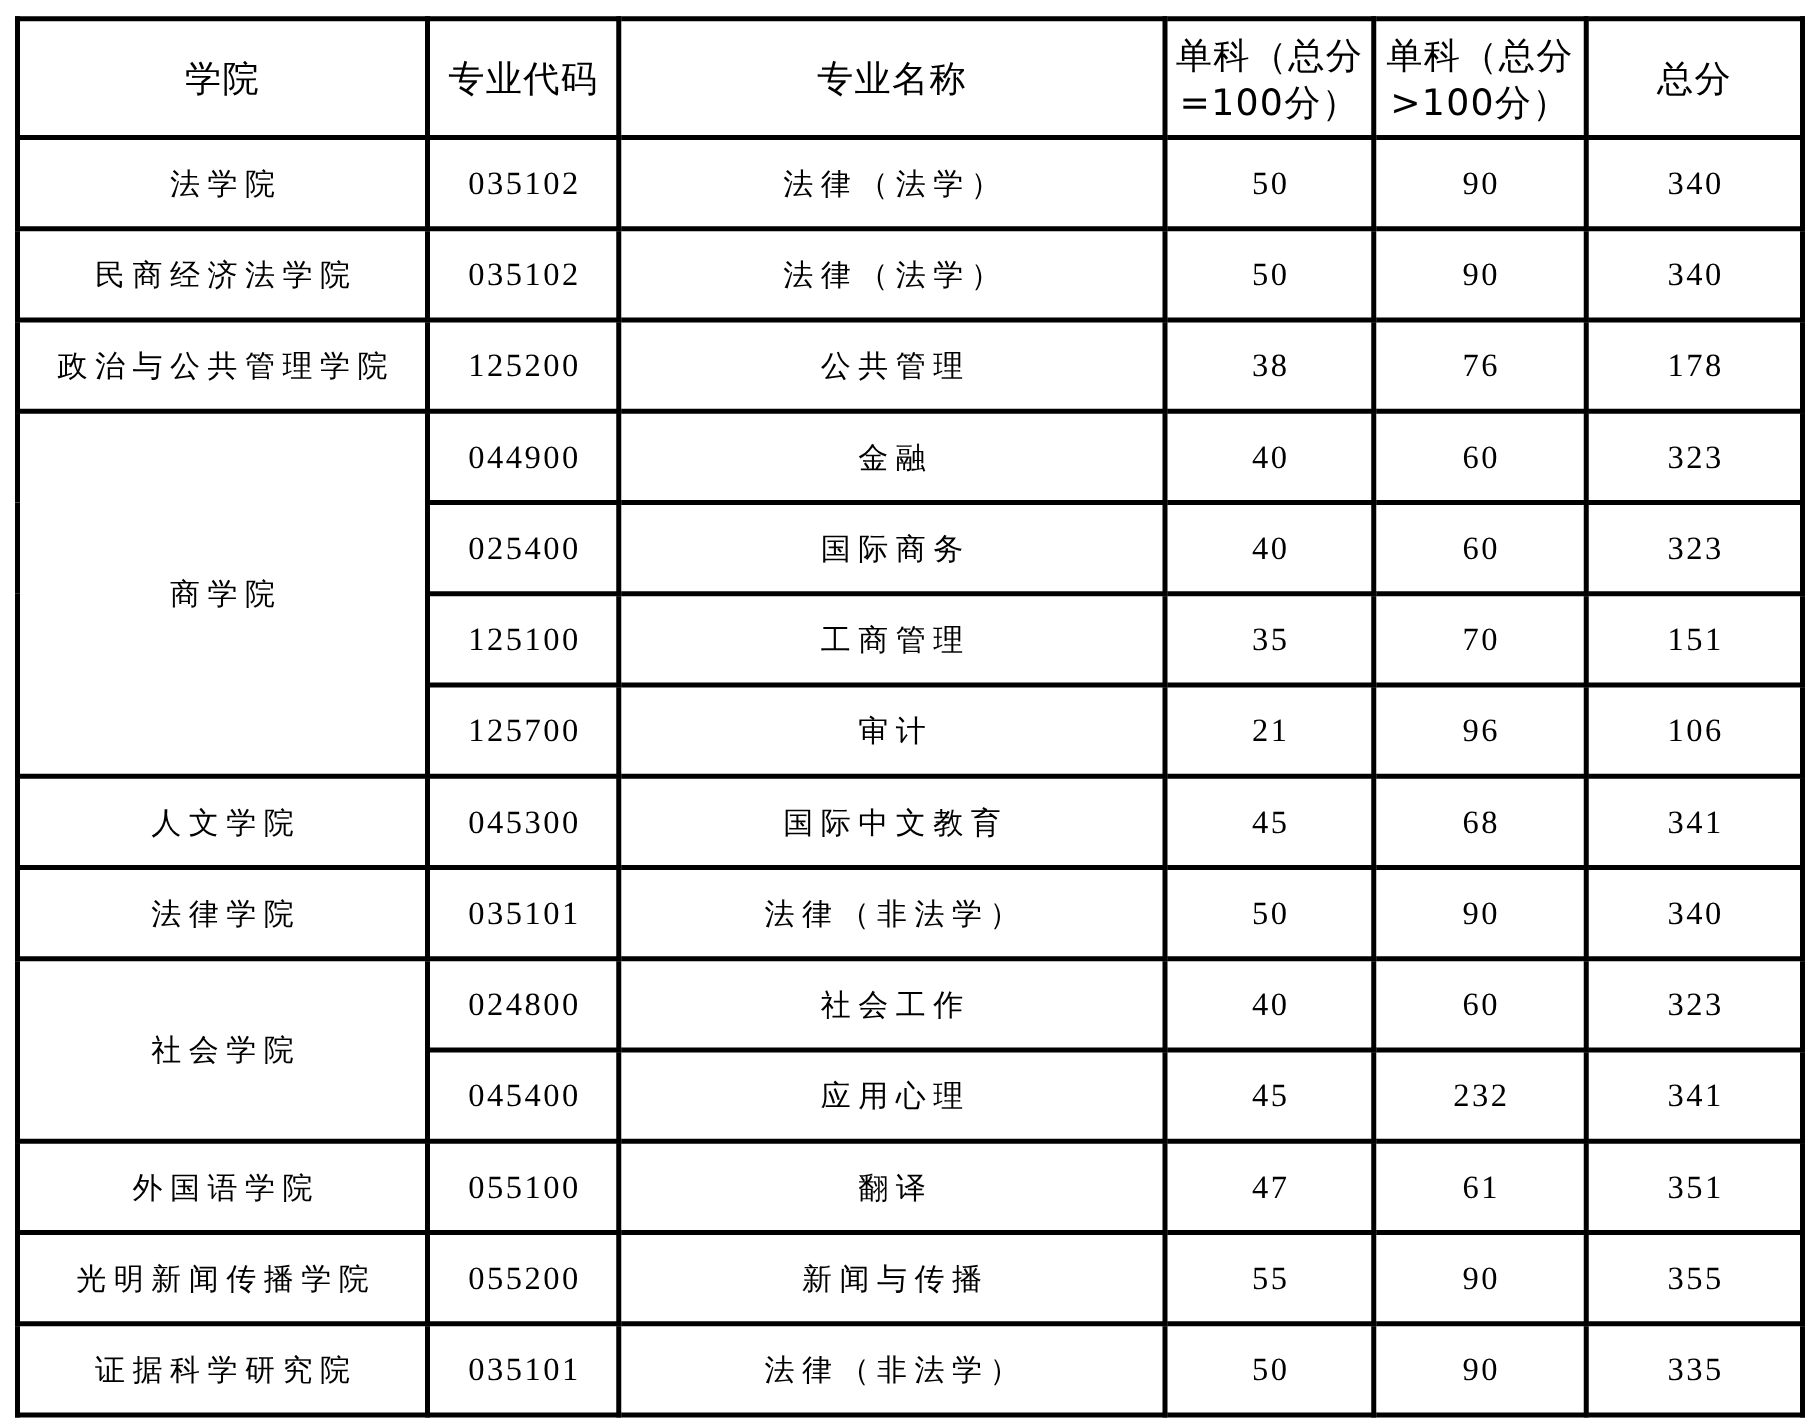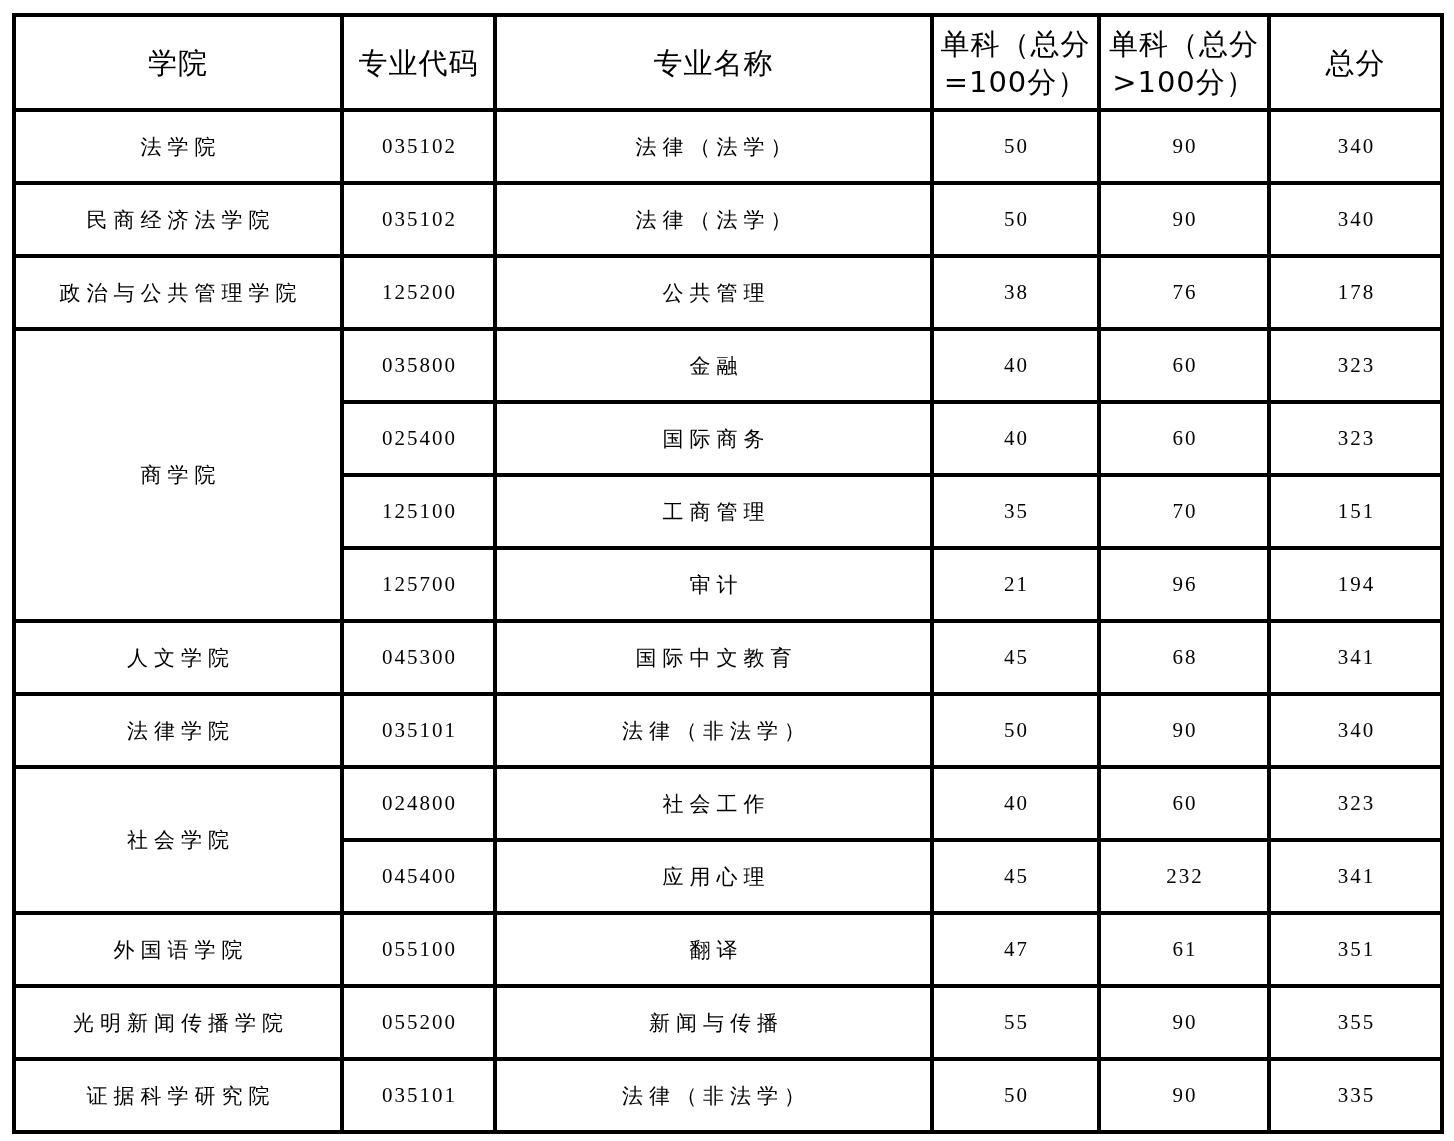--- a/index.html
+++ b/index.html
@@ -30,27 +30,27 @@
     font-size: 29px;
     line-height: 38px;
     white-space: pre-line;
     letter-spacing: 1px;
   }
   .score-table tbody td {
     height: 73px;
   }
   .zh {
     font-family: "DejaVu Serif", "Liberation Serif", serif;
-    font-size: 21px;
+    font-size: 24px;
     letter-spacing: 6px;
     text-indent: 6px;
   }
   .num {
     font-family: "Liberation Serif", "DejaVu Serif", serif;
-    font-size: 21px;
+    font-size: 26px;
     letter-spacing: 2px;
     text-indent: 2px;
   }
   col.c-college { width: 328px; }
   col.c-code    { width: 153px; }
   col.c-major   { width: 437px; }
   col.c-s100    { width: 167px; }
   col.c-sov100  { width: 170px; }
   col.c-total   { width: 173px; }
 </style>
@@ -98,21 +98,21 @@
       <tr>
         <td class="zh" rowspan="1">政治与公共管理学院</td>
         <td class="num">125200</td>
         <td class="zh">公共管理</td>
         <td class="num">38</td>
         <td class="num">76</td>
         <td class="num">178</td>
       </tr>
       <tr>
         <td class="zh" rowspan="4">商学院</td>
-        <td class="num">035800</td>
+        <td class="num">044900</td>
         <td class="zh">金融</td>
         <td class="num">40</td>
         <td class="num">60</td>
         <td class="num">323</td>
       </tr>
       <tr>
         <td class="num">025400</td>
         <td class="zh">国际商务</td>
         <td class="num">40</td>
         <td class="num">60</td>
@@ -123,21 +123,21 @@
         <td class="zh">工商管理</td>
         <td class="num">35</td>
         <td class="num">70</td>
         <td class="num">151</td>
       </tr>
       <tr>
         <td class="num">125700</td>
         <td class="zh">审计</td>
         <td class="num">21</td>
         <td class="num">96</td>
-        <td class="num">194</td>
+        <td class="num">106</td>
       </tr>
       <tr>
         <td class="zh" rowspan="1">人文学院</td>
         <td class="num">045300</td>
         <td class="zh">国际中文教育</td>
         <td class="num">45</td>
         <td class="num">68</td>
         <td class="num">341</td>
       </tr>
       <tr>

